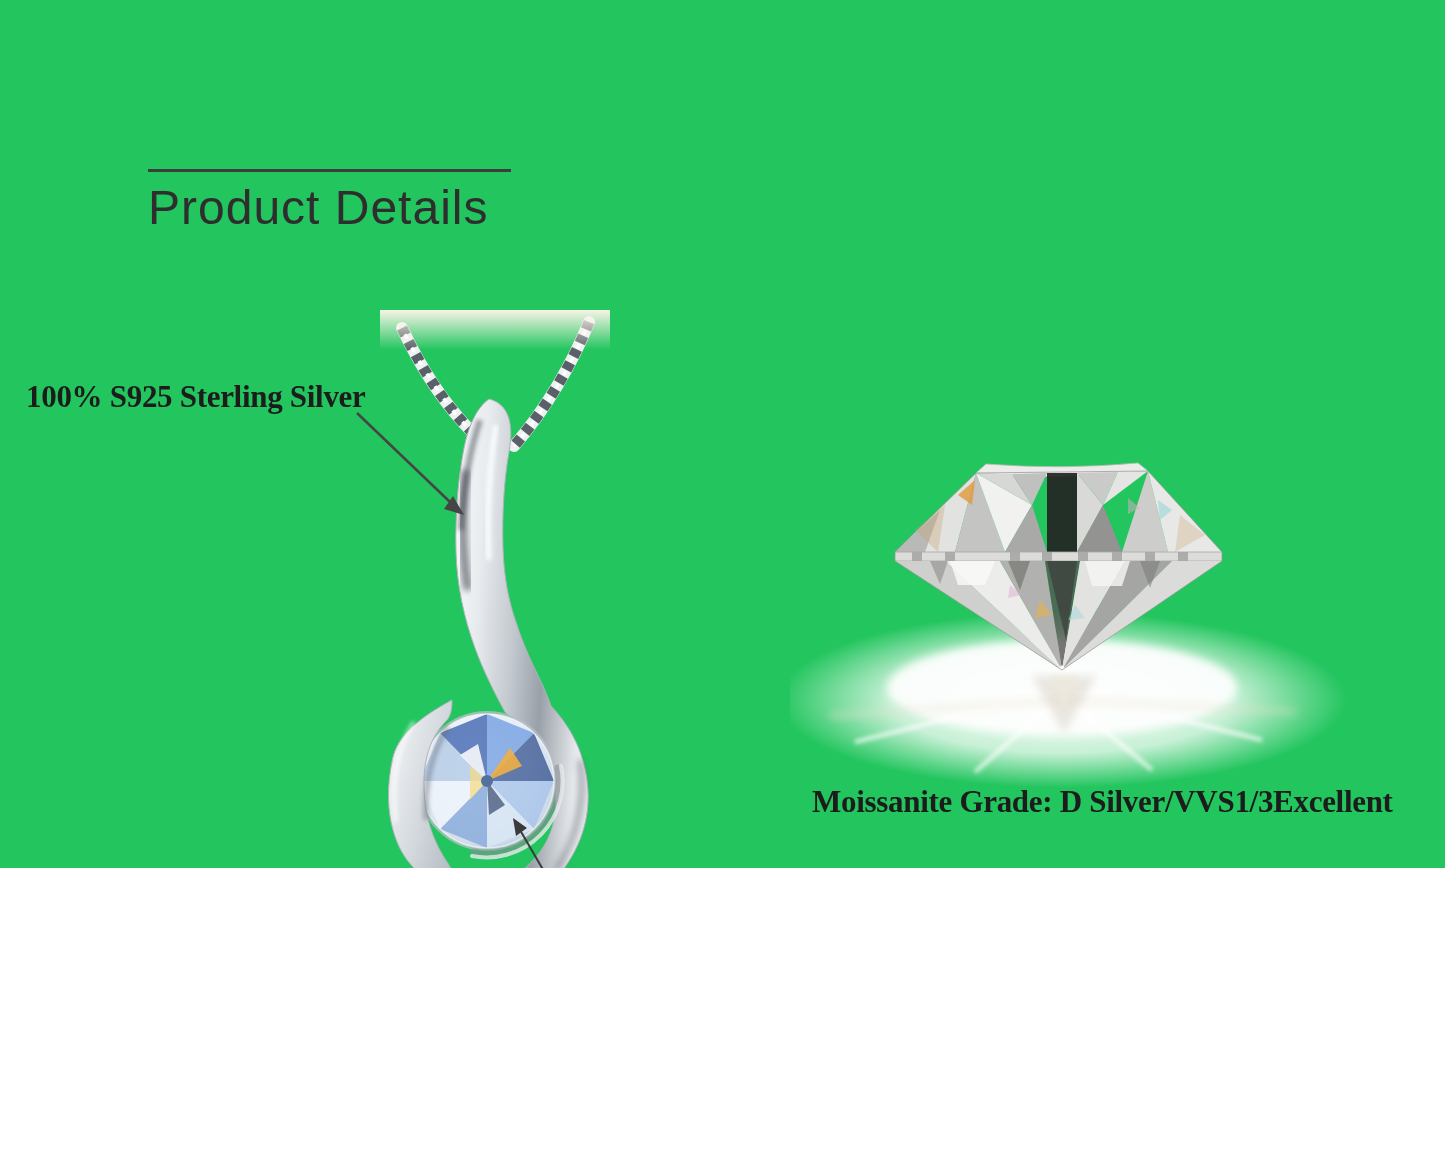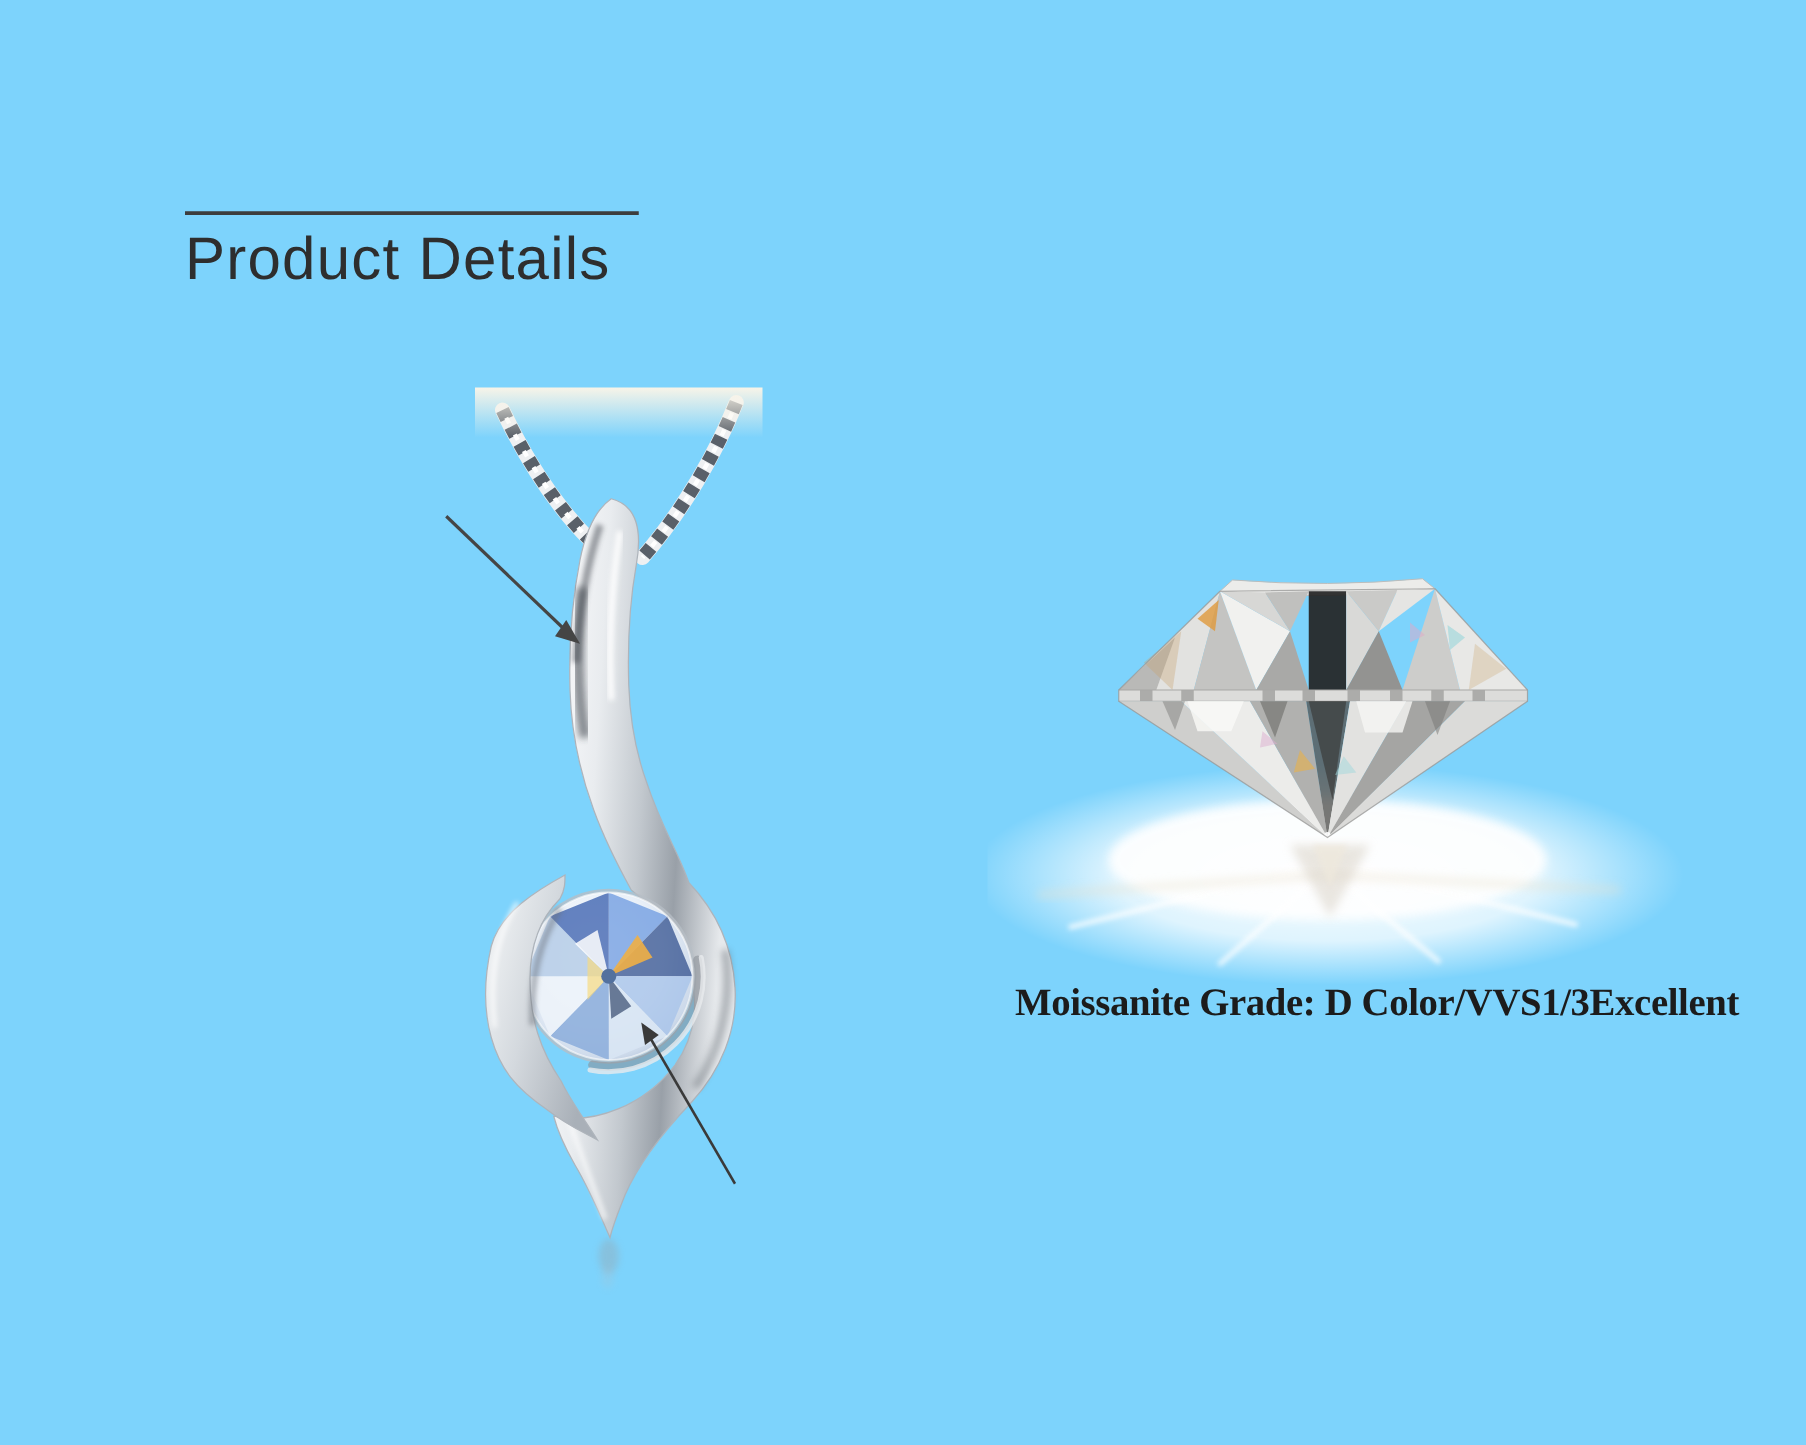--- a/index.html
+++ b/index.html
@@ -1,19 +1,19 @@
 <!DOCTYPE html>
 <html><head>
 <meta charset="utf-8">
 <style>
   html,body{margin:0;padding:0;}
   .canvas{
     position:relative;
-    width:1445px;height:1156px;
-    background:#7dd3fc;
+    width:1445px;height:868px;
+    background:#22c55e;
     overflow:hidden;
     font-family:"Liberation Serif", serif;
   }
   .heading-divider{
     position:absolute;left:148px;top:169px;
     width:363px;height:3px;background:#3d3d3d;
   }
   .page-title{
     position:absolute;left:148px;top:182px;
     font-family:"Liberation Sans", sans-serif;
@@ -246,15 +246,16 @@
       <polygon points="930,561 948,561 940,584" fill="#80807e" opacity="0.5"></polygon>
       <polygon points="1040,600 1052,615 1035,618" fill="#e8b04a" opacity="0.6"></polygon>
       <polygon points="1075,605 1085,618 1068,620" fill="#9fd8dc" opacity="0.5"></polygon>
       <polygon points="1010,585 1022,595 1008,598" fill="#dcaecf" opacity="0.5"></polygon>
       <circle cx="1062" cy="668" r="2.5" fill="#ffffff" opacity="0.9"></circle>
 
       <path d="M 895,552 L 976,473 L 1148,471 L 1222,552 L 1222,561 L 1062,670 L 895,561 Z" fill="none" stroke="#979795" stroke-width="1" opacity="0.75"></path>
     </g>
   </svg>
 
-  <div class="callout-label label-grade">Moissanite Grade: D Color/VVS1/3Excellent</div>
+  <div class="callout-label label-sterling">100% S925 Sterling Silver</div>
+  <div class="callout-label label-grade">Moissanite Grade: D Silver/VVS1/3Excellent</div>
 
 </div>
 
 </body></html>

